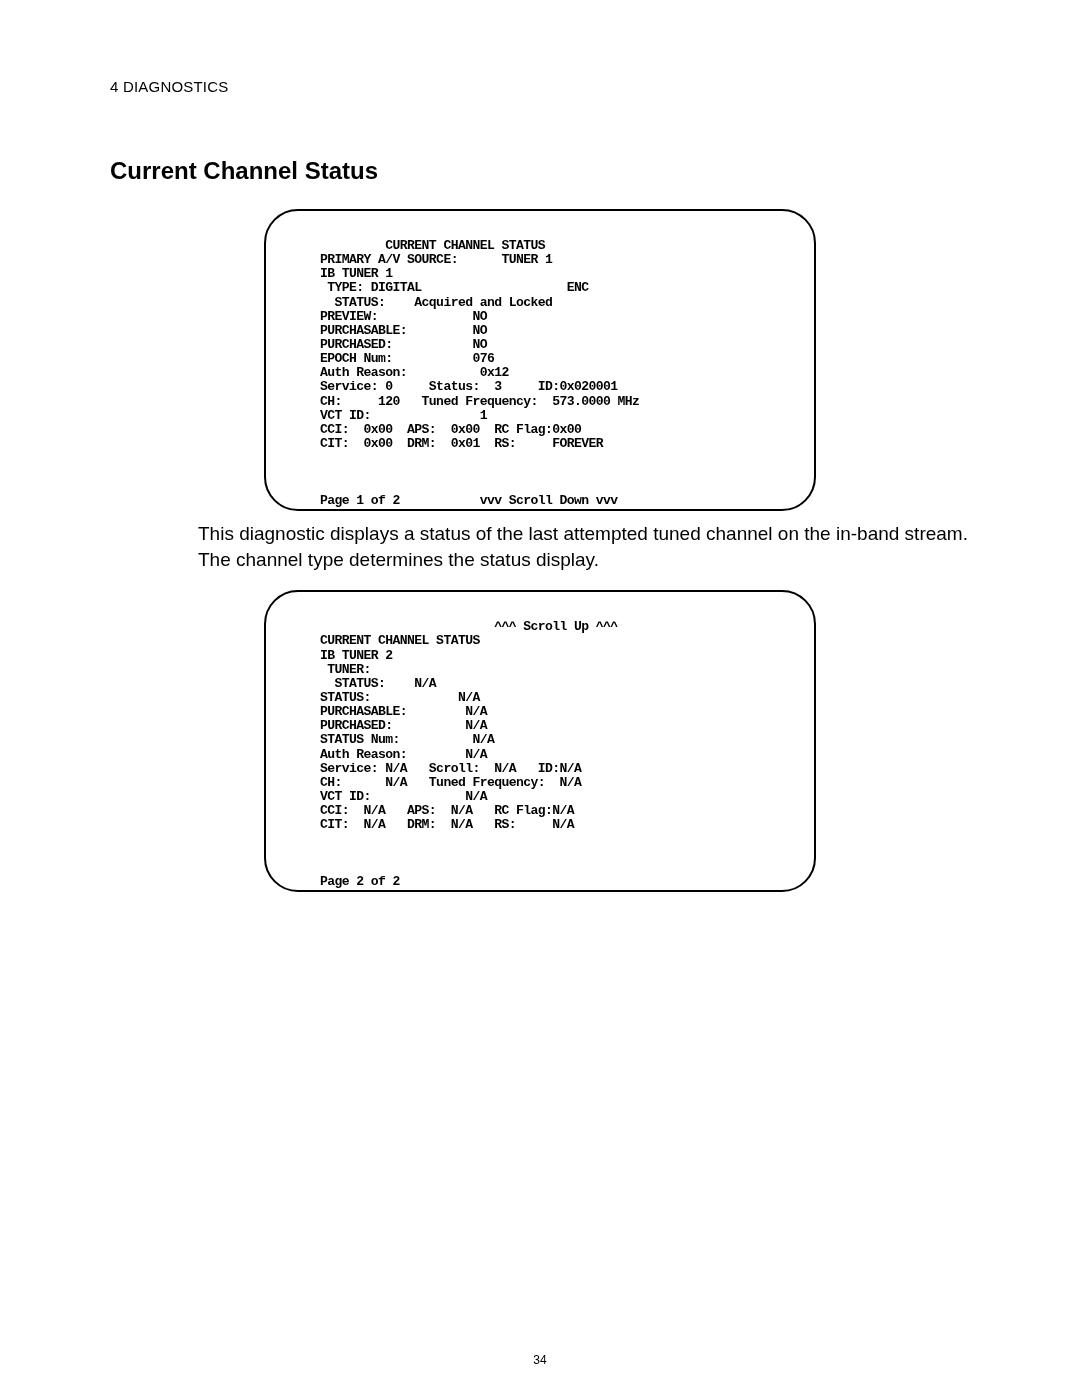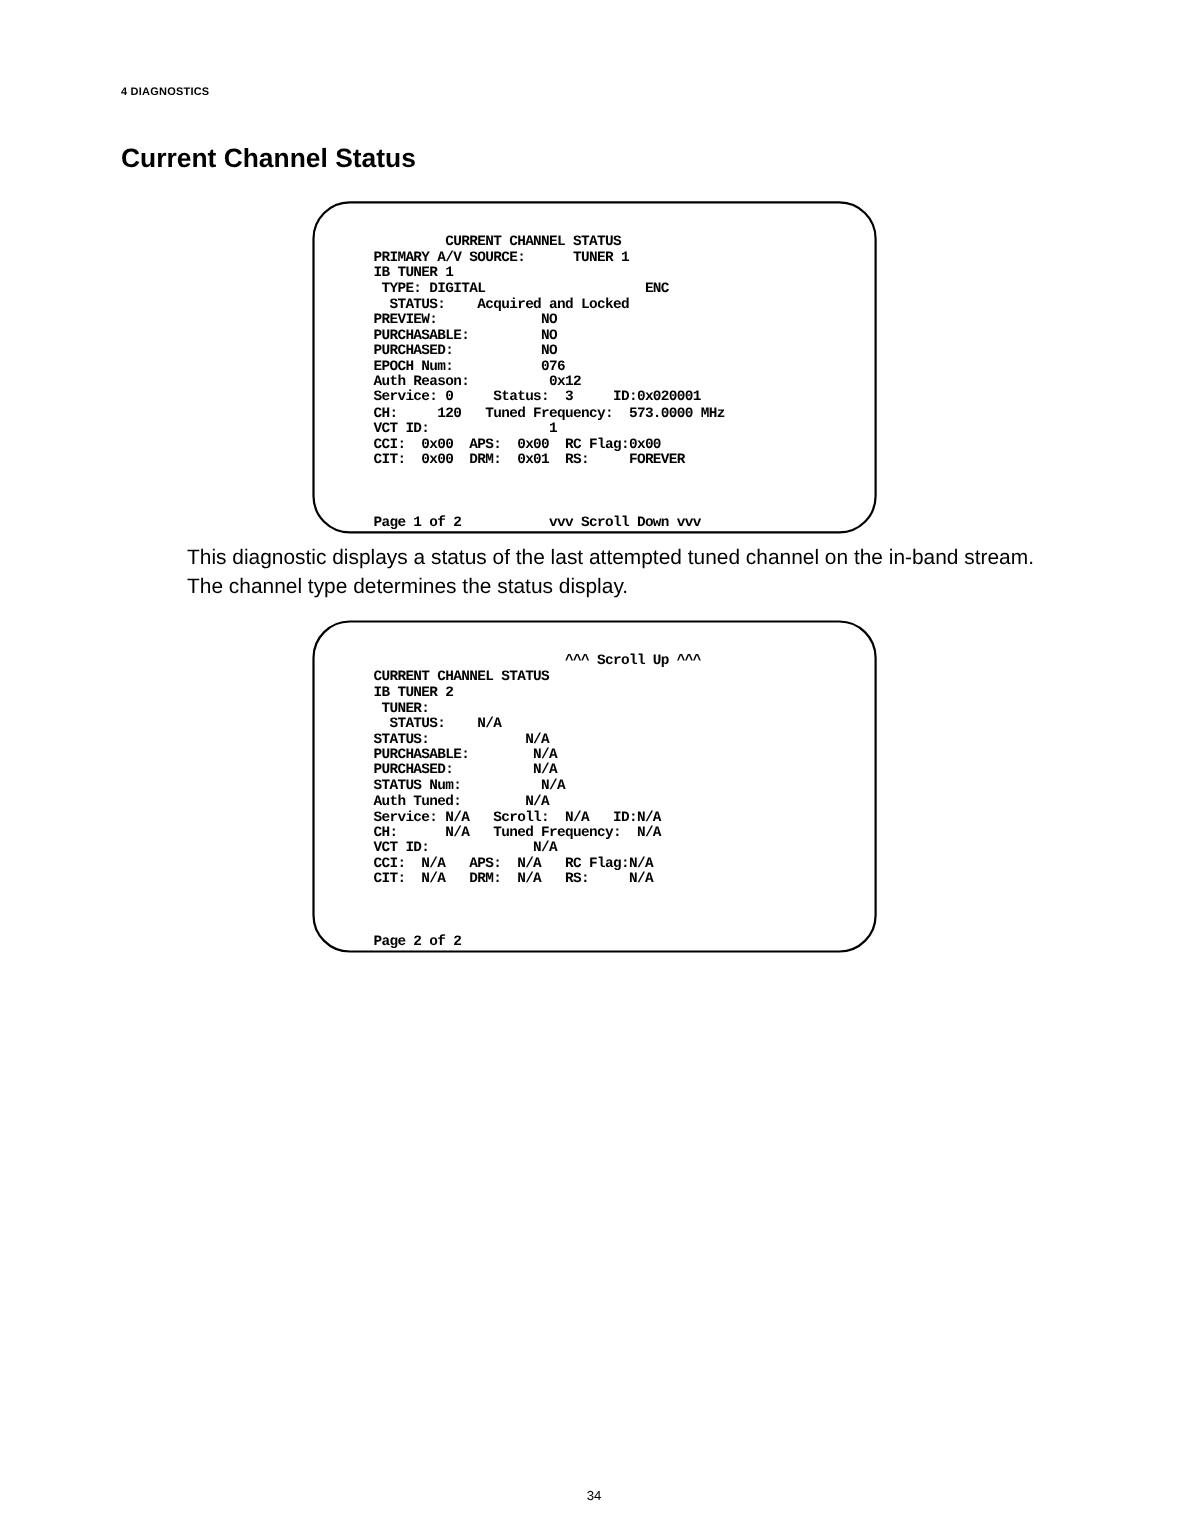--- a/index.html
+++ b/index.html
@@ -10,57 +10,57 @@
     color: #000;
     width: 1080px;
   }
   .page {
     padding: 78px 110px 40px 110px;
     box-sizing: border-box;
     min-height: 1397px;
     position: relative;
   }
   .section-header {
-    font-weight: bold;
-    font-size: 10px;
+    font-weight: normal;
+    font-size: 15px;
     letter-spacing: 0.2px;
-    margin-bottom: 42px;
+    margin-bottom: 62px;
   }
   .title {
     font-weight: bold;
     font-size: 24px;
     margin-bottom: 24px;
   }
   .screen-wrap {
     display: flex;
     justify-content: center;
     margin-bottom: 10px;
   }
   .screen {
     border: 2.5px solid #000;
     border-radius: 34px;
-    width: 513px;
+    width: 552px;
     height: 302px;
     box-sizing: border-box;
     padding: 28px 26px 16px 54px;
     position: relative;
     overflow: hidden;
   }
   .screen-content {
     font-family: "Courier New", Courier, monospace;
     font-weight: bold;
     font-size: 13.1px;
     line-height: 1.08;
     white-space: pre;
     letter-spacing: -0.6px;
   }
   .body-text {
     font-size: 19px;
     line-height: 1.35;
-    margin: 10px 0 18px 60px;
+    margin: 10px 0 18px 88px;
     max-width: 780px;
   }
   .pagenum {
     position: absolute;
     bottom: 30px;
     left: 0;
     width: 100%;
     text-align: center;
     font-size: 12px;
   }
@@ -104,21 +104,21 @@
     <div class="screen">
 <div class="screen-content"><span>                        ^^^ Scroll Up ^^^</span>
 <span>CURRENT CHANNEL STATUS</span>
 <span>IB TUNER 2</span>
 <span> TUNER:</span>
 <span>  STATUS:    N/A</span>
 <span>STATUS:            N/A</span>
 <span>PURCHASABLE:        N/A</span>
 <span>PURCHASED:          N/A</span>
 <span>STATUS Num:          N/A</span>
-<span>Auth Tuned:        N/A</span>
+<span>Auth Reason:        N/A</span>
 <span>Service: N/A   Scroll:  N/A   ID:N/A</span>
 <span>CH:      N/A   Tuned Frequency:  N/A</span>
 <span>VCT ID:             N/A</span>
 <span>CCI:  N/A   APS:  N/A   RC Flag:N/A</span>
 <span>CIT:  N/A   DRM:  N/A   RS:     N/A</span>
 <span></span>
 <span></span>
 <span></span>
 <span>Page 2 of 2</span></div>
     </div>

